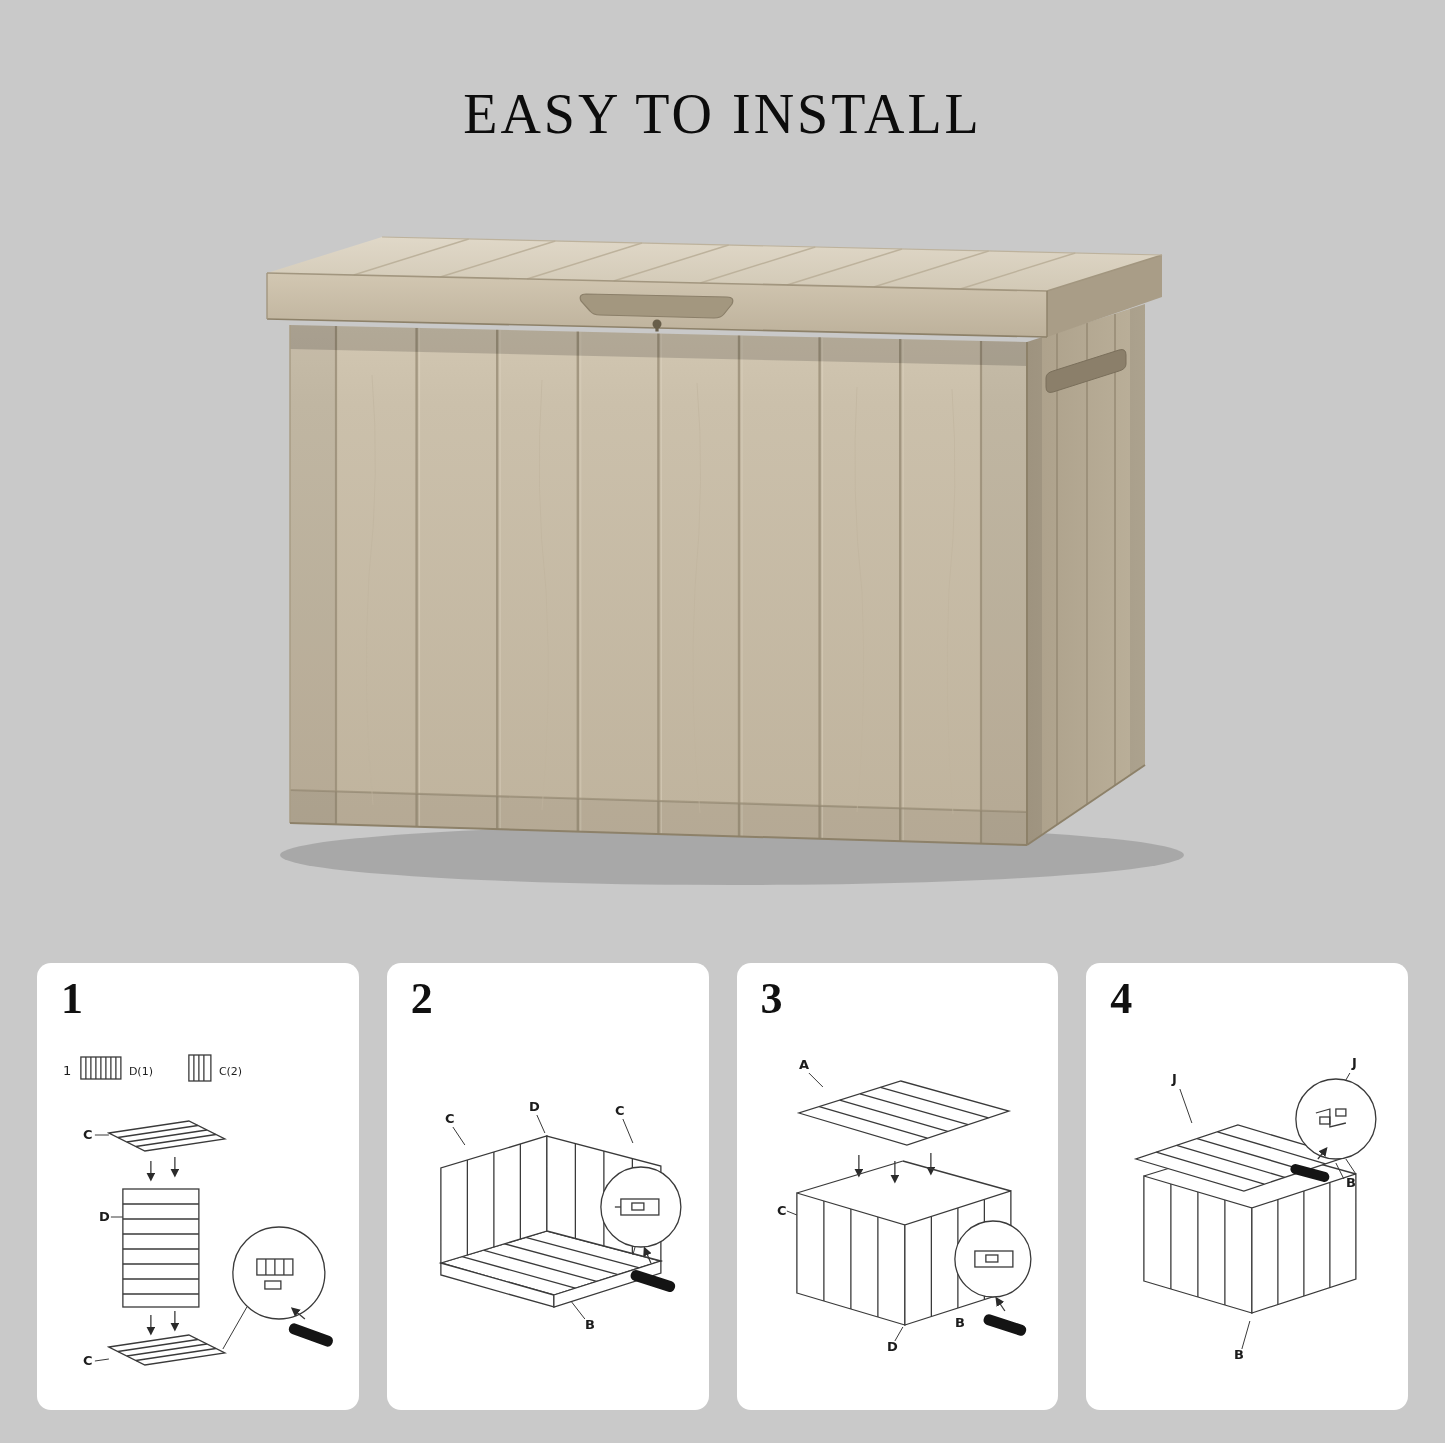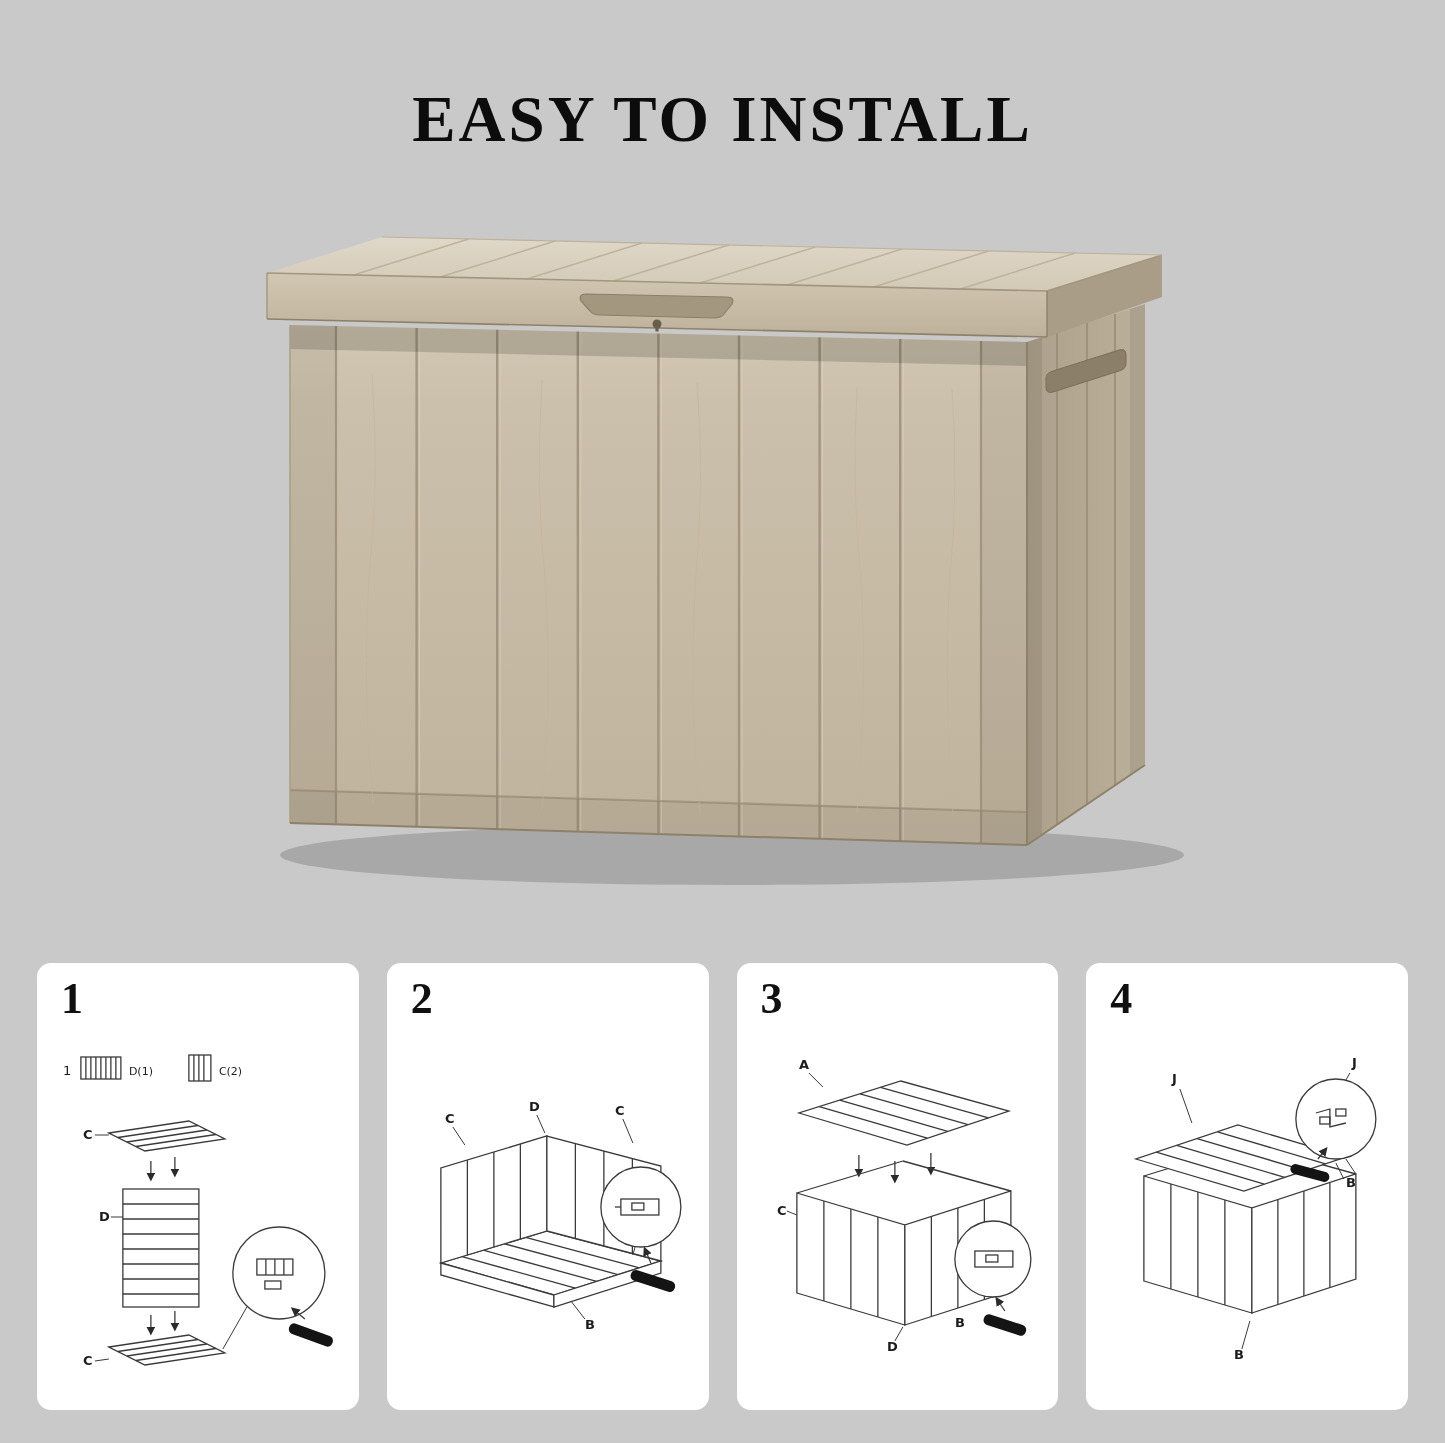--- a/index.html
+++ b/index.html
@@ -3,21 +3,21 @@
 <meta charset="utf-8">
 <style>
   * { margin:0; padding:0; box-sizing:border-box; }
   html,body { width:1445px; height:1443px; }
   body { font-family:"Liberation Sans", sans-serif; background:#c9c9c9; }
   .page { position:relative; width:1445px; height:1443px; background:var(--background,#c9c9c9); overflow:hidden; }
   .title {
     position:absolute; top:82px; left:0; width:100%;
     text-align:center;
     font-family:"Liberation Serif", serif;
-    font-weight:700; font-size:65px; letter-spacing:3px; color:#0c0c0c;
+    font-weight:400; font-size:56px; letter-spacing:3px; color:#0c0c0c;
   }
   .product { position:absolute; left:252px; top:205px; width:950px; height:700px; }
   .product svg { width:100%; height:100%; display:block; }
   .steps {
     position:absolute; left:37px; top:963px; width:1371px; height:447px;
     display:flex; gap:28px;
   }
   .panel {
     position:relative; flex:1 1 0;
     background:var(--panel-background,#ffffff);

